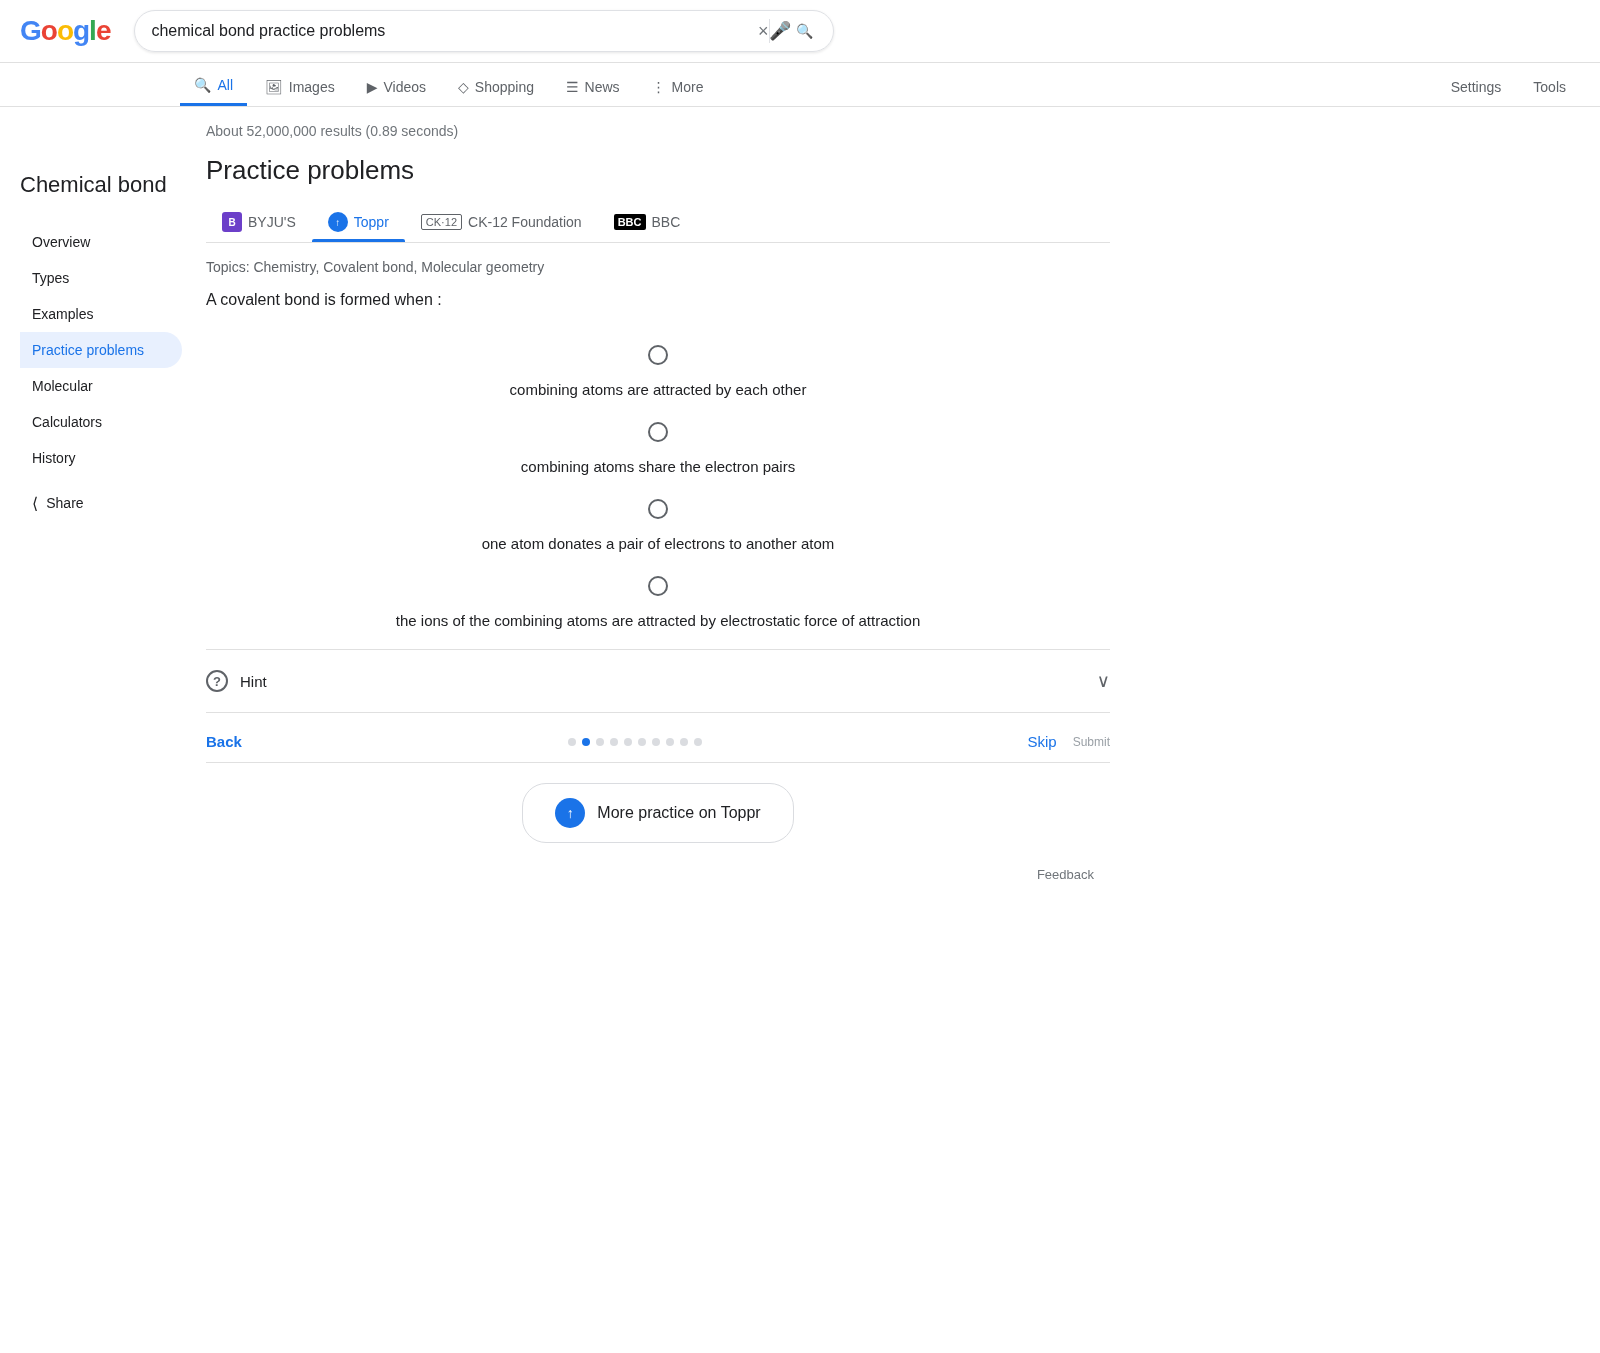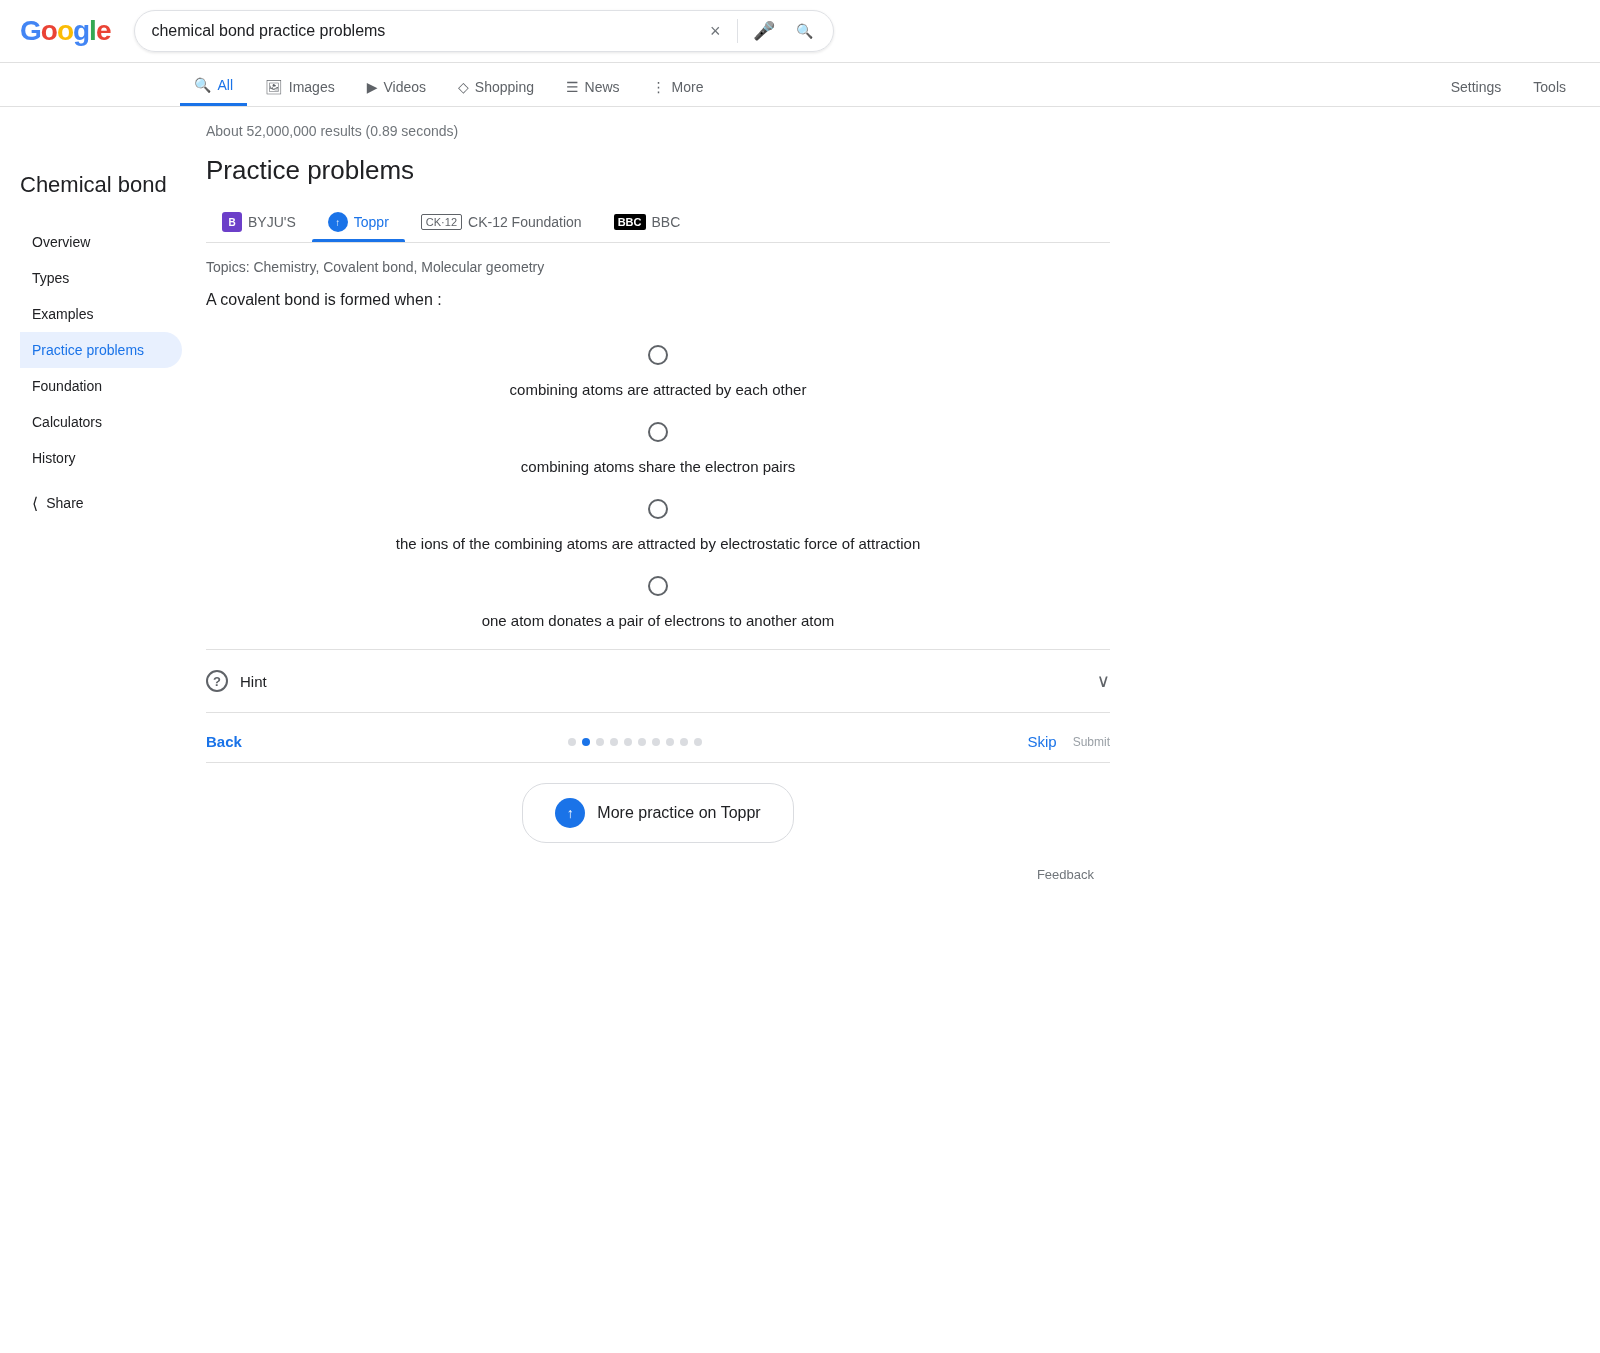--- a/index.html
+++ b/index.html
@@ -6,21 +6,21 @@
     body { font-family: Arial, sans-serif; background: #fff; color: #202124; font-size: 14px; }
 
     
     .header { display: flex; align-items: center; padding: 10px 20px; gap: 16px; border-bottom: 1px solid #e0e0e0; }
     .google-logo { display: flex; align-items: center; font-size: 28px; font-weight: bold; letter-spacing: -1px; margin-right: 8px; }
     .g-blue { color: #4285F4; }
     .g-red { color: #EA4335; }
     .g-yellow { color: #FBBC05; }
     .g-green { color: #34A853; }
 
-    .search-bar { display: flex; align-items: center; border: 1px solid #dfe1e5; border-radius: 24px; padding: 8px 16px; flex: 1; max-width: 700px; gap: 16px; box-shadow: 0 1px 3px rgba(0,0,0,0.1); }
+    .search-bar { display: flex; align-items: center; border: 1px solid #dfe1e5; border-radius: 24px; padding: 8px 16px; flex: 1; max-width: 700px; gap: 0; box-shadow: 0 1px 3px rgba(0,0,0,0.1); }
     .search-input { border: none; outline: none; font-size: 16px; flex: 1; color: #202124; }
     .search-icon-btn { background: none; border: none; cursor: pointer; color: #4285F4; padding: 0 4px; }
     .mic-icon { color: #4285F4; font-size: 18px; }
     .clear-icon { color: #70757a; font-size: 18px; cursor: pointer; }
     .divider-v { width: 1px; height: 24px; background: #dfe1e5; }
 
     
     .search-tabs { display: flex; align-items: center; padding: 4px 20px 0 180px; border-bottom: 1px solid #e0e0e0; gap: 4px; }
     .tab-item { display: flex; align-items: center; gap: 6px; padding: 10px 14px; cursor: pointer; color: #5f6368; font-size: 14px; white-space: nowrap; position: relative; }
     .tab-item.active { color: #1a73e8; border-bottom: 3px solid #1a73e8; }
@@ -148,21 +148,21 @@
 
 <div class="main-layout">
 
   <div class="sidebar">
     <div class="sidebar-title">Chemical bond</div>
     <div class="sidebar-nav">
       <div class="sidebar-nav-item">Overview</div>
       <div class="sidebar-nav-item">Types</div>
       <div class="sidebar-nav-item">Examples</div>
       <div class="sidebar-nav-item active">Practice problems</div>
-      <div class="sidebar-nav-item">Foundation</div>
+      <div class="sidebar-nav-item">Molecular</div>
       <div class="sidebar-nav-item">Calculators</div>
       <div class="sidebar-nav-item">History</div>
     </div>
     <div class="sidebar-share">
       <span style="font-size:16px;">⟨</span>
       <span>Share</span>
     </div>
   </div>
 
   <div class="content">
@@ -195,25 +195,25 @@
     <div class="answer-option">
       <div class="radio-circle"></div>
       <span class="answer-text">combining atoms are attracted by each other</span>
     </div>
     <div class="answer-option">
       <div class="radio-circle"></div>
       <span class="answer-text">combining atoms share the electron pairs</span>
     </div>
     <div class="answer-option">
       <div class="radio-circle"></div>
+      <span class="answer-text">one atom donates a pair of electrons to another atom</span>
+    </div>
+    <div class="answer-option">
+      <div class="radio-circle"></div>
       <span class="answer-text">the ions of the combining atoms are attracted by electrostatic force of attraction</span>
-    </div>
-    <div class="answer-option">
-      <div class="radio-circle"></div>
-      <span class="answer-text">one atom donates a pair of electrons to another atom</span>
     </div>
 
     <hr class="divider">
 
     <div class="hint-row">
       <div class="hint-icon">?</div>
       <span class="hint-label">Hint</span>
       <span class="hint-chevron">∨</span>
     </div>
 

